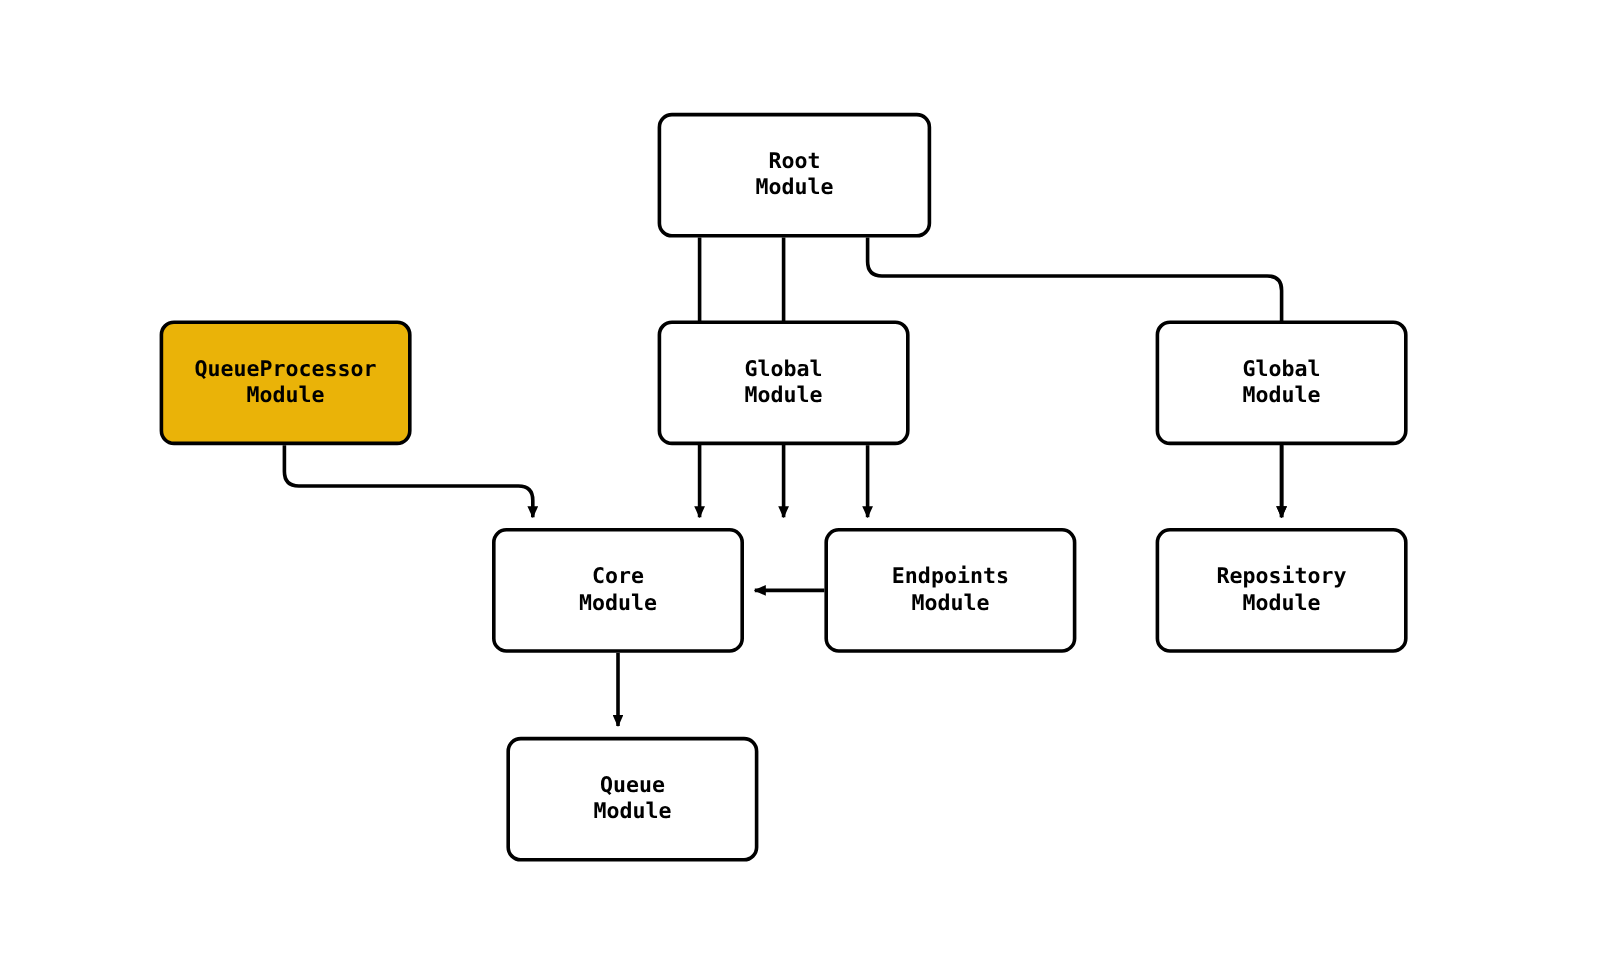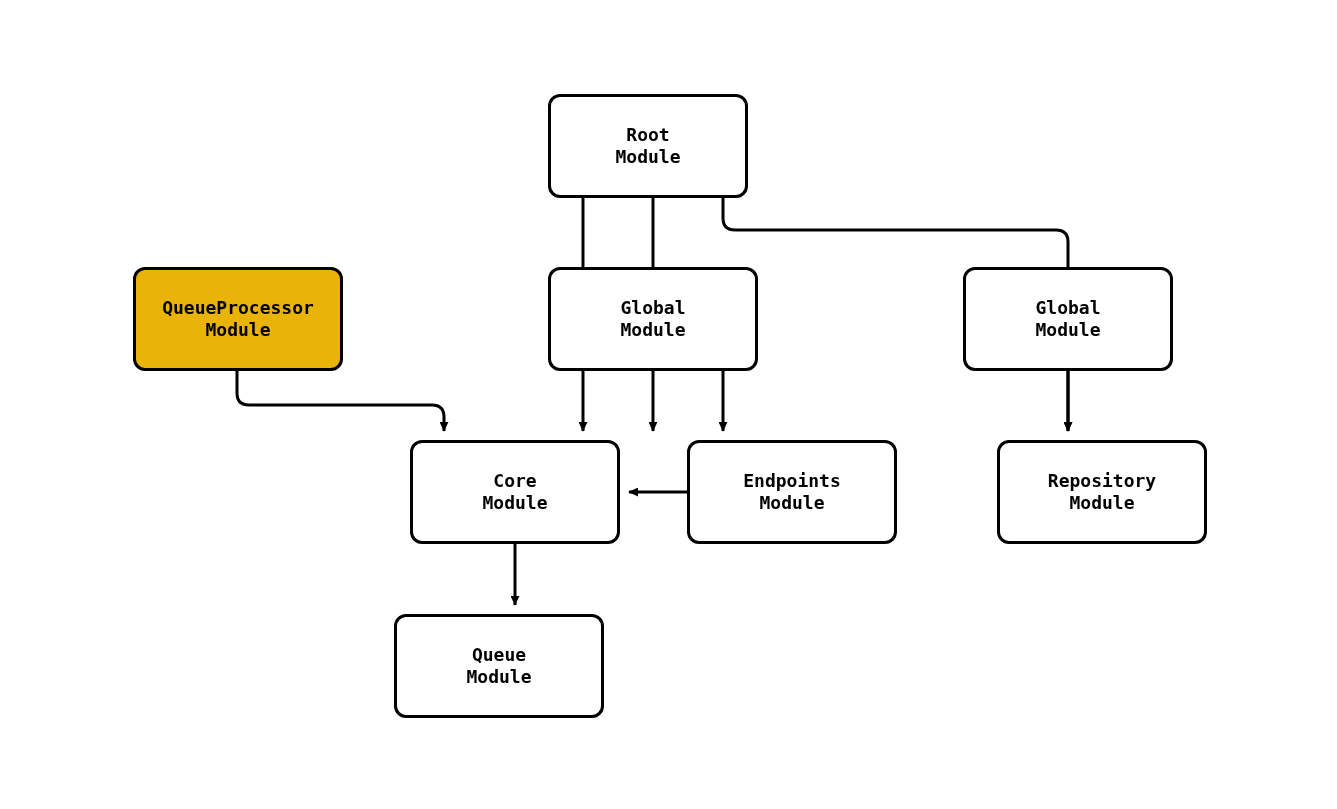--- a/index.html
+++ b/index.html
@@ -77,21 +77,21 @@
       <path d="M 687,492 L 629,492" marker-end="url(#arrowhead)"></path>
 
       <path d="M 1068,371 L 1068,431" marker-end="url(#arrowhead)"></path>
 
       <path d="M 515,544 L 515,605" marker-end="url(#arrowhead)"></path>
 
     </g>
   </svg>
 
   <div id="node-layer">
-      <div class="node" style="left: 548px; top: 94px; width: 200px; height: 104px; background: rgb(255, 255, 255); border-color: rgb(0, 0, 0); border-width: 3px; border-radius: 12px;">
+      <div class="node" style="left: 548px; top: 94px; width: 228px; height: 104px; background: rgb(255, 255, 255); border-color: rgb(0, 0, 0); border-width: 3px; border-radius: 12px;">
         <div class="node-line">Root</div>
         <div class="node-line">Module</div>
       </div>
       <div class="node" style="left: 133px; top: 267px; width: 210px; height: 104px; background: #eab308; border-color: rgb(0, 0, 0); border-width: 3px; border-radius: 12px;">
         <div class="node-line">QueueProcessor</div>
         <div class="node-line">Module</div>
       </div>
       <div class="node" style="left: 548px; top: 267px; width: 210px; height: 104px; background: rgb(255, 255, 255); border-color: rgb(0, 0, 0); border-width: 3px; border-radius: 12px;">
         <div class="node-line">Global</div>
         <div class="node-line">Module</div>
@@ -101,23 +101,23 @@
         <div class="node-line">Module</div>
       </div>
       <div class="node" style="left: 410px; top: 440px; width: 210px; height: 104px; background: rgb(255, 255, 255); border-color: rgb(0, 0, 0); border-width: 3px; border-radius: 12px;">
         <div class="node-line">Core</div>
         <div class="node-line">Module</div>
       </div>
       <div class="node" style="left: 687px; top: 440px; width: 210px; height: 104px; background: rgb(255, 255, 255); border-color: rgb(0, 0, 0); border-width: 3px; border-radius: 12px;">
         <div class="node-line">Endpoints</div>
         <div class="node-line">Module</div>
       </div>
-      <div class="node" style="left: 963px; top: 440px; width: 210px; height: 104px; background: rgb(255, 255, 255); border-color: rgb(0, 0, 0); border-width: 3px; border-radius: 12px; margin-left: 34px;">
+      <div class="node" style="left: 963px; top: 440px; width: 210px; height: 104px; background: rgb(255, 255, 255); border-color: rgb(0, 0, 0); border-width: 3px; border-radius: 12px;">
         <div class="node-line">Repository</div>
         <div class="node-line">Module</div>
       </div>
-      <div class="node" style="left: 394px; top: 614px; width: 210px; height: 104px; background: rgb(255, 255, 255); border-color: rgb(0, 0, 0); border-width: 3px; border-radius: 12px; align-items: center;">
+      <div class="node" style="left: 422px; top: 614px; width: 210px; height: 104px; background: rgb(255, 255, 255); border-color: rgb(0, 0, 0); border-width: 3px; border-radius: 12px; align-items: center;">
         <div class="node-line">Queue</div>
         <div class="node-line">Module</div>
       </div>
     </div>
 
 </div>
 
 </body></html>

